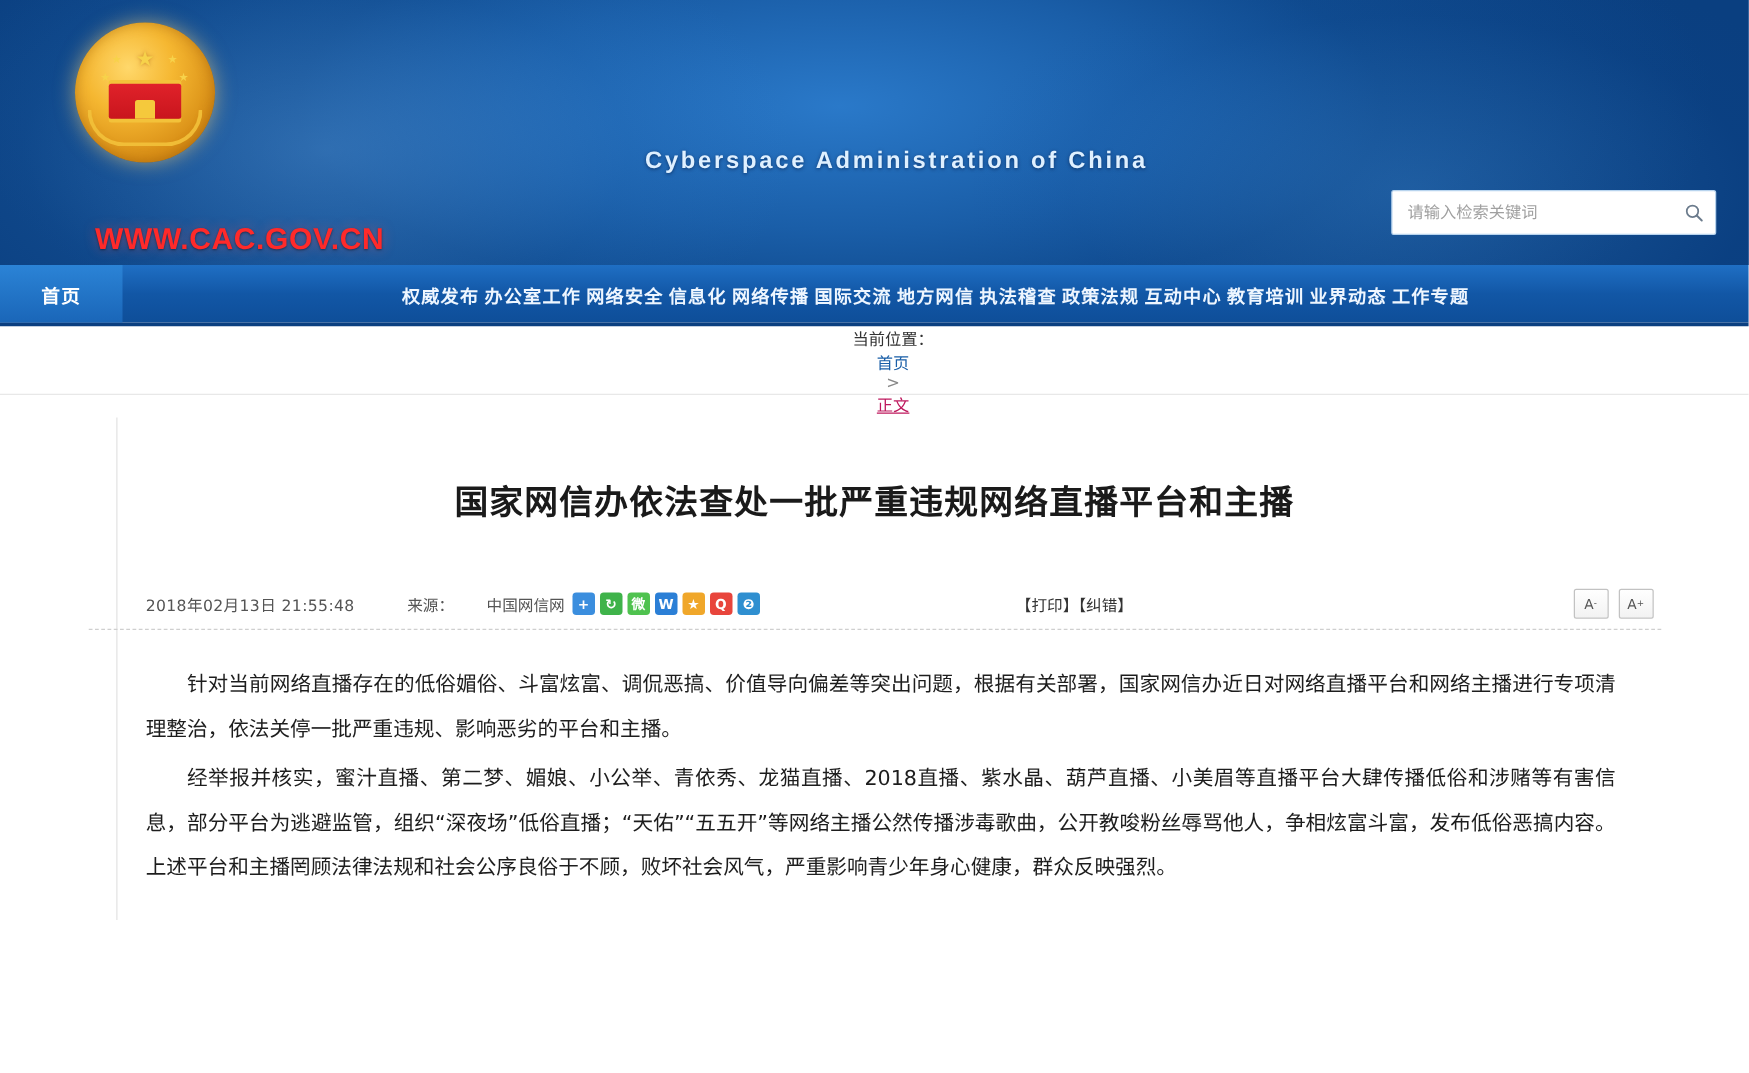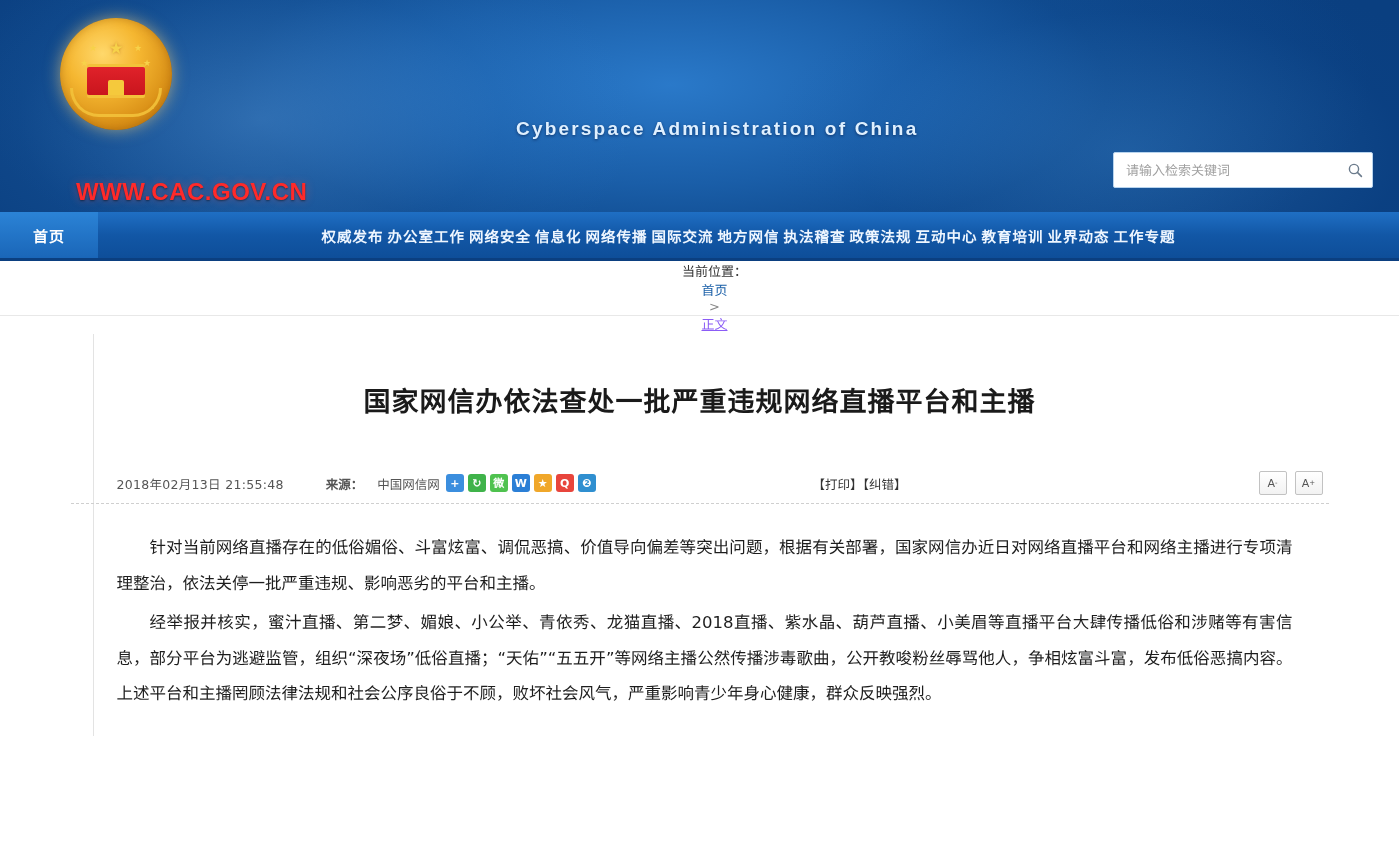--- a/index.html
+++ b/index.html
@@ -219,21 +219,21 @@
     flex-direction: column;
   }
   .breadcrumb-bar .crumb-label { color: #333; }
   .breadcrumb-bar a {
     color: #1a5fa8;
     text-decoration: none;
     margin: 0 3px;
   }
   .breadcrumb-bar .sep { color: #888; margin: 0 2px; }
   .breadcrumb-bar .current {
-    color: #8b5cf6;
+    color: #be185d;
     text-decoration: underline;
   }
 
   
   .article-wrap {
     position: relative;
     margin: 0 auto;
     width: 1258px;
     padding-top: 10px;
   }
@@ -251,21 +251,21 @@
     position: relative;
     display: flex;
     align-items: center;
     height: 40px;
     border-bottom: 1px dashed #cfcfcf;
     padding: 0 20px 0 46px;
     font-size: 12.5px;
     color: #555;
   }
   .meta-date { margin-right: 42px; letter-spacing: 0.3px; text-align: center; }
-  .meta-source { margin-right: 14px; font-weight: bold; }
+  .meta-source { margin-right: 26px; }
 
   .share-icons {
     display: flex;
     gap: 4px;
     align-items: center;
     margin-left: 6px;
   }
   .share-icons .si {
     width: 18px; height: 18px;
     border-radius: 3px;

